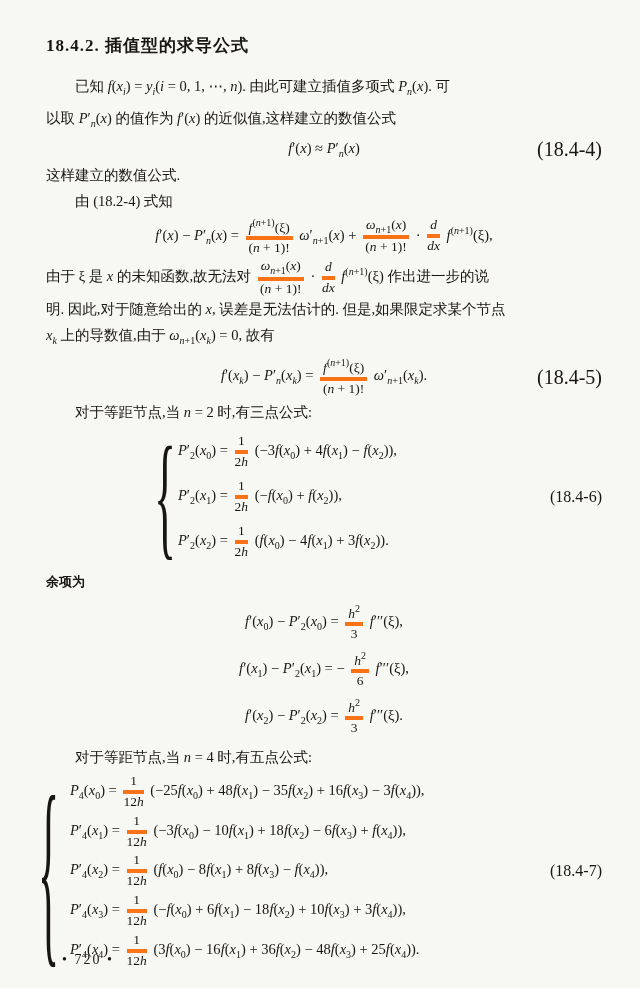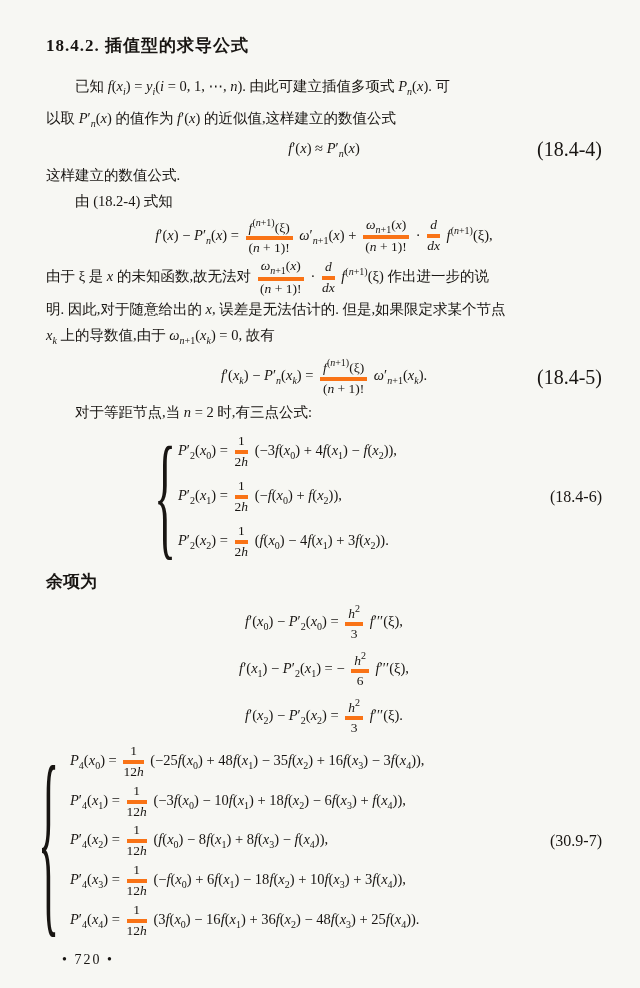--- a/index.html
+++ b/index.html
@@ -39,21 +39,21 @@
   .brace{position:absolute;top:50%;font-weight:400;color:#181512;}
   .brace::before{content:"{";}
   .geq{white-space:nowrap;}
   .three-point{margin:4px 0 2px 0;padding-left:132px;}
   .three-point .brace{left:108px;font-size:46px;transform:translateY(-52%) scaleY(3.0);}
   .three-point .geq{margin:9px 0;}
   .five-point{margin:2px 0 0 0;padding-left:24px;}
   .five-point .brace{left:-8px;font-size:44px;transform:translateY(-50%) scaleY(4.7);}
   .five-point .geq{margin:4px 0;}
   .ceq{text-align:center;margin:8px 0;font-size:14.5px;white-space:nowrap;}
-  .label-line{font-size:17px;line-height:26px;margin:4px 0 0 0;font-weight:bold;}
+  .label-line{font-size:13px;line-height:26px;margin:4px 0 0 0;font-weight:bold;}
   .intro-line{font-size:14.5px;line-height:26px;margin:2px 0;text-indent:2em;white-space:nowrap;}
   .page-number{
     position:absolute;left:62px;bottom:20px;
     font-size:14px;font-weight:normal;letter-spacing:2px;
   }
 </style>
 </head>
 <body>
 
 <div class="page">
@@ -93,26 +93,27 @@
     <div class="geq"><i>P</i>′<sub>2</sub>(<i>x</i><sub>2</sub>) = <span class="frac"><span class="num">1</span><span class="den">2<i>h</i></span></span> (<i>f</i>(<i>x</i><sub>0</sub>) − 4<i>f</i>(<i>x</i><sub>1</sub>) + 3<i>f</i>(<i>x</i><sub>2</sub>)).</div>
     <span class="tag">(18.4-6)</span>
   </div>
 
   <p class="label-line">余项为</p>
 
   <div class="ceq"><i>f</i>′(<i>x</i><sub>0</sub>) − <i>P</i>′<sub>2</sub>(<i>x</i><sub>0</sub>) = <span class="frac"><span class="num"><i>h</i><sup>2</sup></span><span class="den">3</span></span> <i>f</i>′′′(ξ),</div>
   <div class="ceq"><i>f</i>′(<i>x</i><sub>1</sub>) − <i>P</i>′<sub>2</sub>(<i>x</i><sub>1</sub>) = − <span class="frac"><span class="num"><i>h</i><sup>2</sup></span><span class="den">6</span></span> <i>f</i>′′′(ξ),</div>
   <div class="ceq"><i>f</i>′(<i>x</i><sub>2</sub>) − <i>P</i>′<sub>2</sub>(<i>x</i><sub>2</sub>) = <span class="frac"><span class="num"><i>h</i><sup>2</sup></span><span class="den">3</span></span> <i>f</i>′′′(ξ).</div>
 
+  <p class="intro-line">对于等距节点,当 <i>n</i> = 4 时,有五点公式:</p>
 
   <div class="group five-point">
     <span class="brace"></span>
     <div class="geq"><i>P</i><sub>4</sub>(<i>x</i><sub>0</sub>) = <span class="frac"><span class="num">1</span><span class="den">12<i>h</i></span></span> (−25<i>f</i>(<i>x</i><sub>0</sub>) + 48<i>f</i>(<i>x</i><sub>1</sub>) − 35<i>f</i>(<i>x</i><sub>2</sub>) + 16<i>f</i>(<i>x</i><sub>3</sub>) − 3<i>f</i>(<i>x</i><sub>4</sub>)),</div>
     <div class="geq"><i>P</i>′<sub>4</sub>(<i>x</i><sub>1</sub>) = <span class="frac"><span class="num">1</span><span class="den">12<i>h</i></span></span> (−3<i>f</i>(<i>x</i><sub>0</sub>) − 10<i>f</i>(<i>x</i><sub>1</sub>) + 18<i>f</i>(<i>x</i><sub>2</sub>) − 6<i>f</i>(<i>x</i><sub>3</sub>) + <i>f</i>(<i>x</i><sub>4</sub>)),</div>
     <div class="geq"><i>P</i>′<sub>4</sub>(<i>x</i><sub>2</sub>) = <span class="frac"><span class="num">1</span><span class="den">12<i>h</i></span></span> (<i>f</i>(<i>x</i><sub>0</sub>) − 8<i>f</i>(<i>x</i><sub>1</sub>) + 8<i>f</i>(<i>x</i><sub>3</sub>) − <i>f</i>(<i>x</i><sub>4</sub>)),</div>
     <div class="geq"><i>P</i>′<sub>4</sub>(<i>x</i><sub>3</sub>) = <span class="frac"><span class="num">1</span><span class="den">12<i>h</i></span></span> (−<i>f</i>(<i>x</i><sub>0</sub>) + 6<i>f</i>(<i>x</i><sub>1</sub>) − 18<i>f</i>(<i>x</i><sub>2</sub>) + 10<i>f</i>(<i>x</i><sub>3</sub>) + 3<i>f</i>(<i>x</i><sub>4</sub>)),</div>
     <div class="geq"><i>P</i>′<sub>4</sub>(<i>x</i><sub>4</sub>) = <span class="frac"><span class="num">1</span><span class="den">12<i>h</i></span></span> (3<i>f</i>(<i>x</i><sub>0</sub>) − 16<i>f</i>(<i>x</i><sub>1</sub>) + 36<i>f</i>(<i>x</i><sub>2</sub>) − 48<i>f</i>(<i>x</i><sub>3</sub>) + 25<i>f</i>(<i>x</i><sub>4</sub>)).</div>
-    <span class="tag">(30.9-7)</span>
+    <span class="tag">(18.4-7)</span>
   </div>
 
   <div class="page-number">• 720 •</div>
 
 </div>
 
 </body></html>

